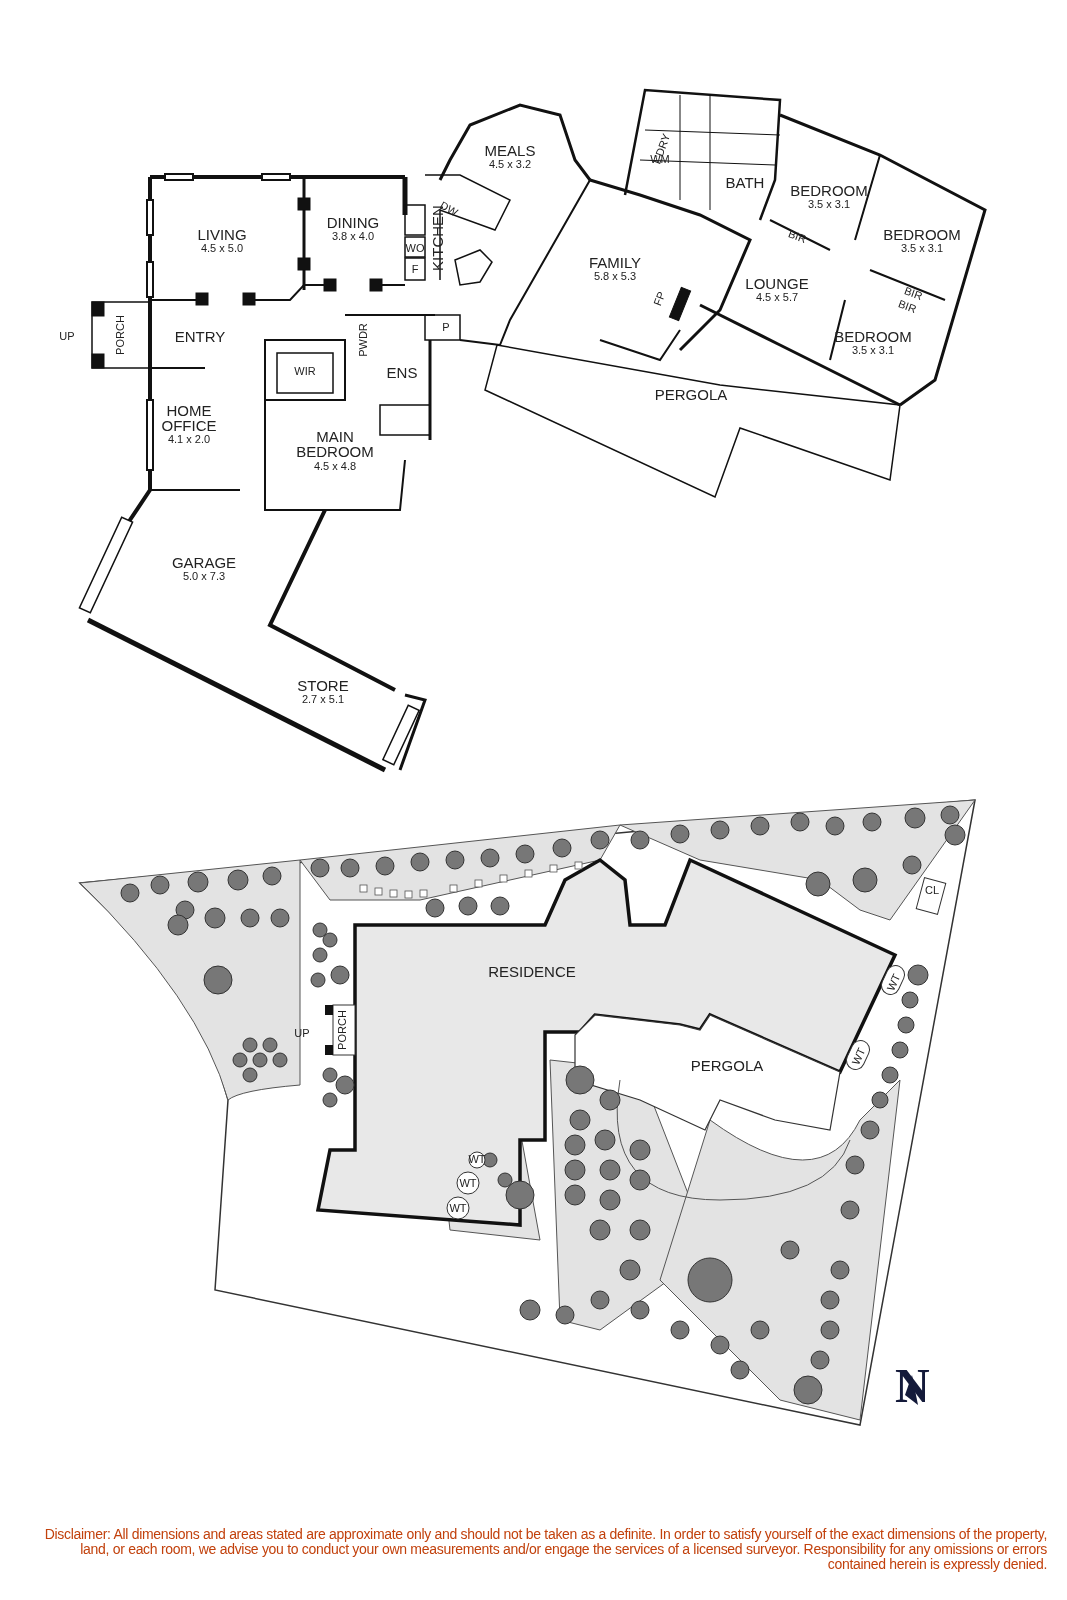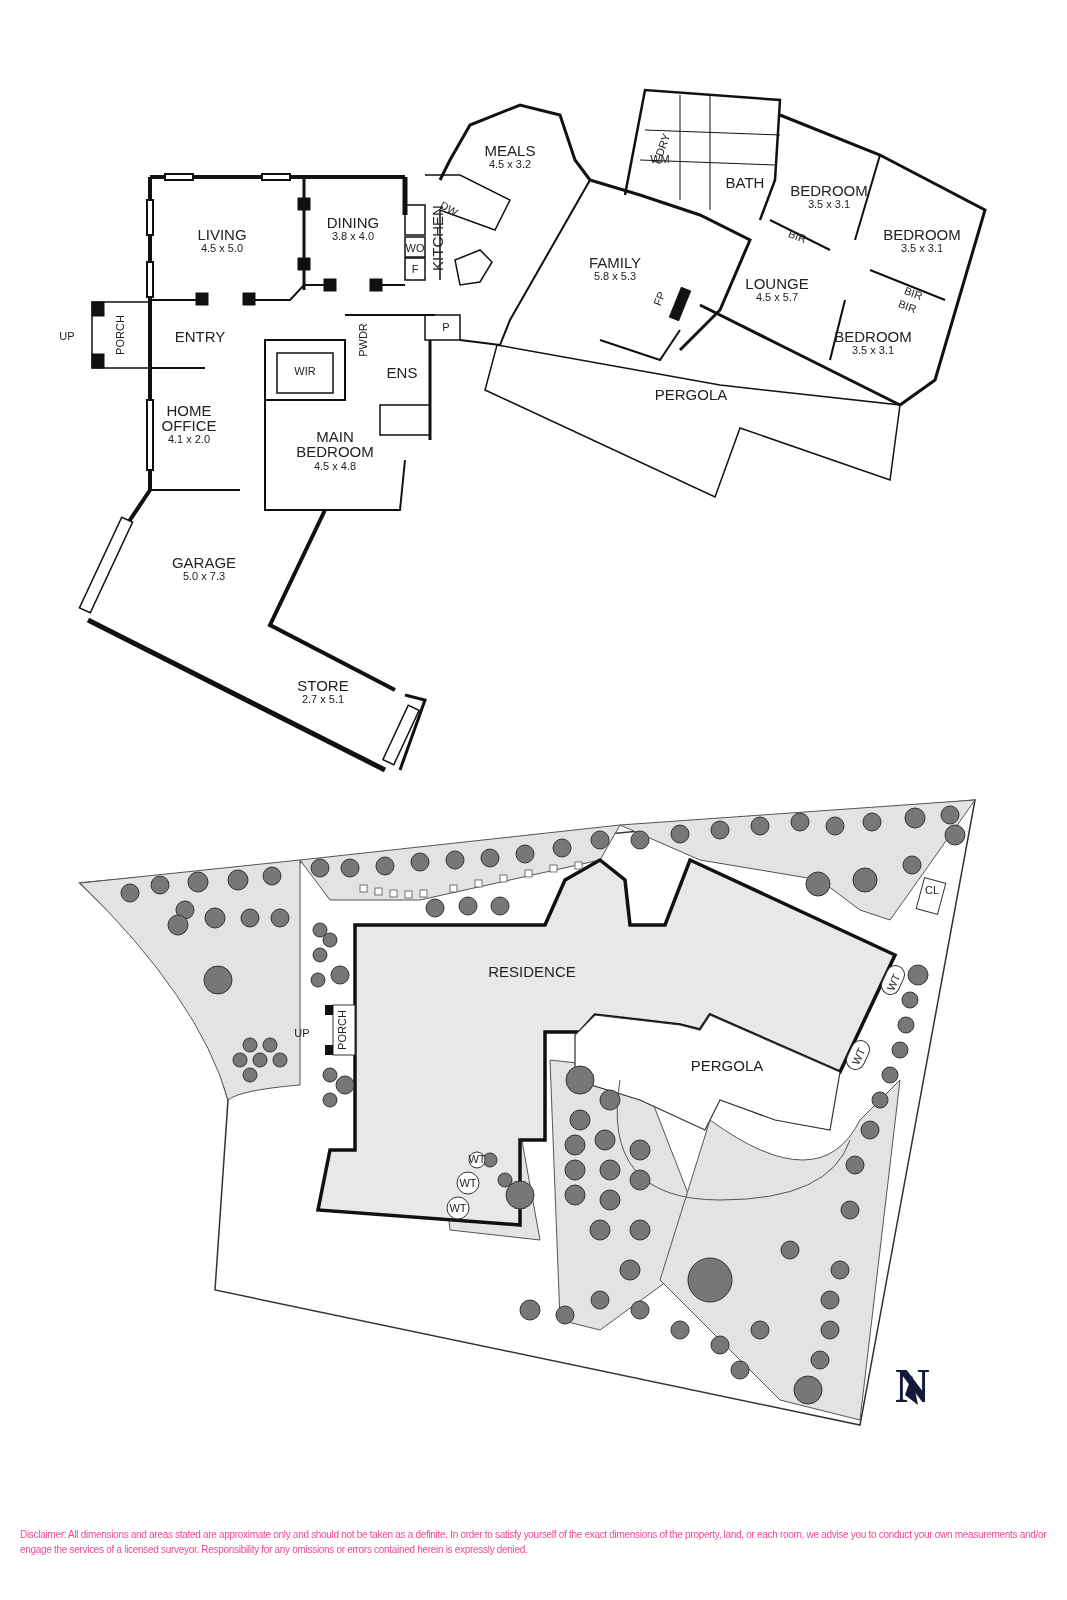--- a/index.html
+++ b/index.html
@@ -1,21 +1,21 @@
 <!DOCTYPE html>
 <html><head>
 <meta charset="utf-8">
 <style>
   html,body{margin:0;padding:0;background:#fff;}
   body{width:1067px;height:1600px;position:relative;overflow:hidden;font-family:"Liberation Sans",sans-serif;color:#222;}
   svg{position:absolute;left:0;top:0;}
   .rl{font-family:"Liberation Sans",sans-serif;font-size:15px;fill:#222;text-anchor:middle;}
   .rd{font-family:"Liberation Sans",sans-serif;font-size:11px;fill:#222;text-anchor:middle;}
   .sm{font-family:"Liberation Sans",sans-serif;font-size:11px;fill:#222;text-anchor:middle;}
-  .disclaimer{position:absolute;left:20px;top:1527px;width:1027px;text-align:left;font-size:10px;line-height:15px;color:#ec4899;letter-spacing:-0.3px;}
+  .disclaimer{position:absolute;left:20px;top:1527px;width:1027px;text-align:right;font-size:14px;line-height:15px;color:#c2410c;letter-spacing:-0.3px;}
   .north{position:absolute;left:895px;top:1358px;font-family:"Liberation Serif",serif;font-weight:bold;font-size:48px;color:#141a3a;}
 </style>
 </head>
 <body>
 
 <svg width="1067" height="1600" viewBox="0 0 1067 1600">
 
   <g fill="none" stroke="#111">
 
     <polyline points="150,177 405,177" stroke-width="4"></polyline>

